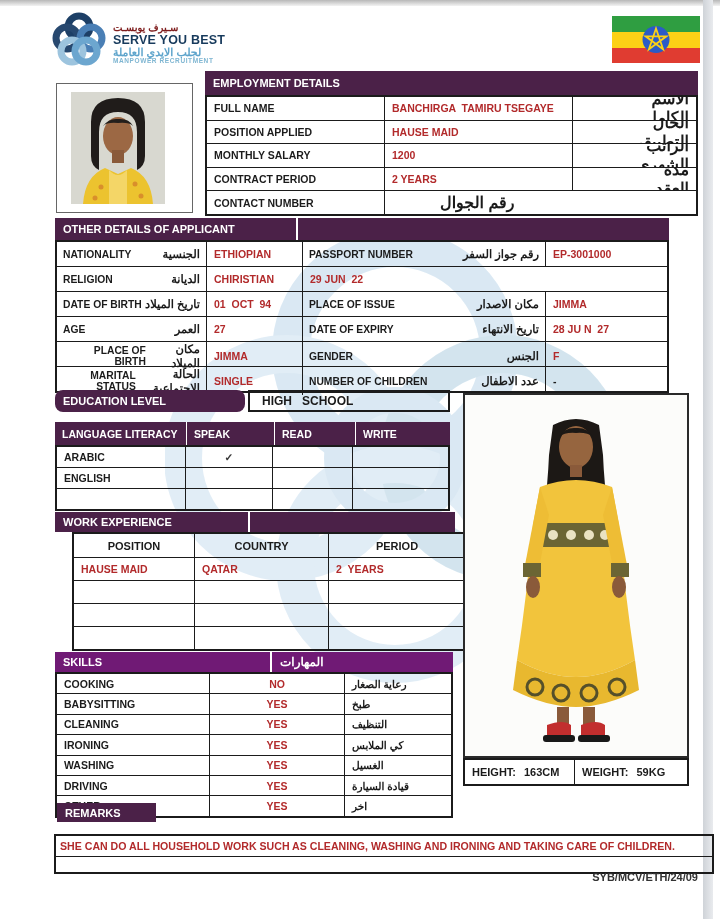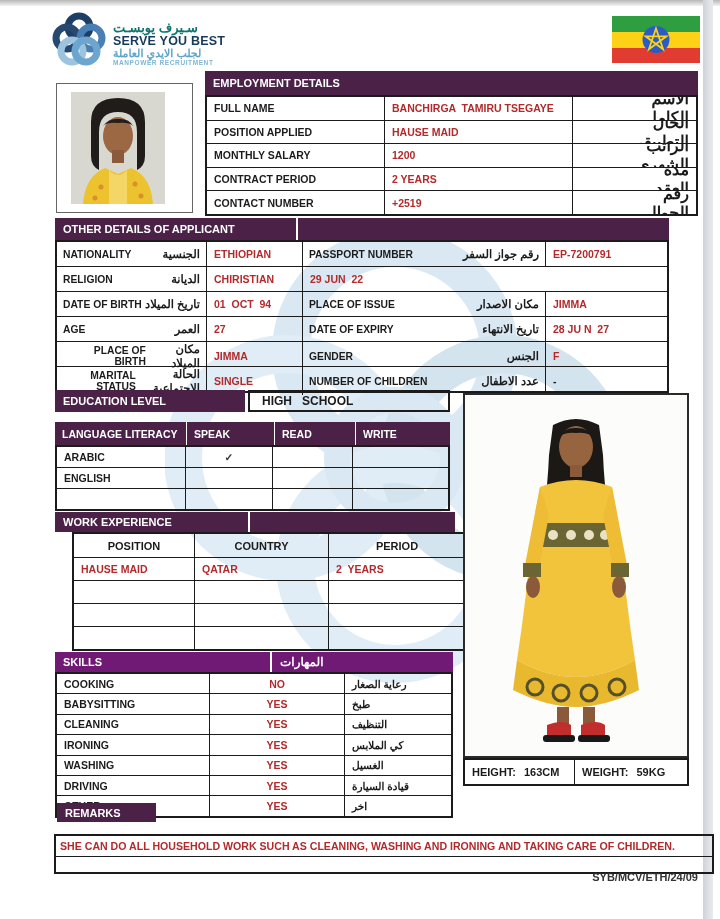--- a/index.html
+++ b/index.html
@@ -20,21 +20,21 @@
   .pbar{background:#4b2148;color:#fff;font-weight:700;font-size:11px;
         display:flex;align-items:center;padding:0 8px;box-sizing:border-box;}
 
   .red{color:#b22a2b;font-weight:700;}
   .bold{font-weight:700;}
   .pre{white-space:pre;}
 
   
   .logo-wrap{left:52px;top:12px;width:200px;height:64px;display:flex;gap:7px;}
   .logo-text{display:flex;flex-direction:column;justify-content:center;line-height:1.05;}
-  .logo-ar-top{font-size:13px;font-weight:700;color:#0f766e;}
+  .logo-ar-top{font-size:10px;font-weight:700;color:#7f1d1d;}
   .logo-en{font-size:12.5px;font-weight:800;color:#173a5c;letter-spacing:.2px;}
   .logo-ar-bot{font-size:11px;font-weight:700;color:#5fa5cc;}
   .logo-sub{font-size:6.5px;font-weight:700;color:#7fb6d2;letter-spacing:.6px;}
 
   
   .flag{left:612px;top:16px;}
 
   
   .photo-small{left:56px;top:83px;width:137px;height:130px;border:1px solid #666;background:#fff;box-sizing:border-box;}
   .photo-small svg{position:absolute;left:14px;top:8px;}
@@ -59,21 +59,21 @@
   .od-head .seg2{flex:1;}
   .od-body{border:2px solid #1b1b1b;}
   .od-row{display:grid;grid-template-columns:150px 96px 243px 1fr;height:24px;border-bottom:1px solid #1b1b1b;}
   .od-row:last-child{border-bottom:none;}
   .lblpair{display:flex;justify-content:space-between;align-items:center;padding:0 6px;box-sizing:border-box;}
   .lblpair .en{font-size:10.3px;font-weight:700;text-align:right;}
   .lblpair .ar{font-size:11.5px;font-weight:700;direction:rtl;}
   .val{font-size:10.5px;}
 
   
-  .edu-bar{left:55px;top:390px;width:190px;height:22px;}
+  .edu-bar{left:55px;top:390px;width:190px;height:22px;border-radius:8px;}
   .edu-val{left:248px;top:390px;width:202px;height:22px;border:2px solid #1b1b1b;box-sizing:border-box;
            display:flex;align-items:center;padding:0 12px;font-size:12px;font-weight:700;}
 
   
   .lang{left:55px;top:422px;width:395px;}
   .lang-head{display:grid;grid-template-columns:131px 87px 80px 1fr;height:23px;gap:1px;background:#fff;}
   .lang-head > div{background:#4b2148;color:#fff;font-weight:700;font-size:10.5px;display:flex;align-items:center;padding:0 7px;}
   .lang-body{border:2px solid #1b1b1b;}
   .lang-row{display:grid;grid-template-columns:129px 87px 80px 1fr;height:20px;border-bottom:1px solid #1b1b1b;}
   .lang-row:last-child{border-bottom:none;}
@@ -196,21 +196,20 @@
         <div class="cell red pre bR">1200</div>
         <div class="cell ar-cell">الراتب الشهري</div>
       </div>
       <div class="emp-row">
         <div class="cell bold bR">CONTRACT PERIOD</div>
         <div class="cell red pre bR">2 YEARS</div>
         <div class="cell ar-cell">مدة العقد</div>
       </div>
       <div class="emp-row">
         <div class="cell bold bR">CONTACT NUMBER</div>
-        <div class="cell red pre bR">+2519</div>
         <div class="cell ar-cell">رقم الجوال</div>
       </div>
     </div>
   </div>
 
   <div class="abs z1 od">
     <div class="od-head">
       <div class="pbar seg1">OTHER DETAILS OF APPLICANT</div>
       <div class="pbar seg2"></div>
     </div>
@@ -218,21 +217,21 @@
       <div class="od-row">
         <div class="lblpair bR">
             <span class="en">NATIONALITY</span>
             <span class="ar">الجنسية</span>
           </div>
         <div class="cell red pre val bR">ETHIOPIAN</div>
         <div class="lblpair bR">
             <span class="en">PASSPORT NUMBER</span>
             <span class="ar">رقم جواز السفر</span>
           </div>
-        <div class="cell red pre val">EP-7200791</div>
+        <div class="cell red pre val">EP-3001000</div>
       </div>
       <div class="od-row">
         <div class="lblpair bR">
             <span class="en">RELIGION</span>
             <span class="ar">الديانة</span>
           </div>
         <div class="cell red pre val bR">CHIRISTIAN</div>
         <div class="cell red pre val">29 JUN  22</div>
       </div>
       <div class="od-row">

